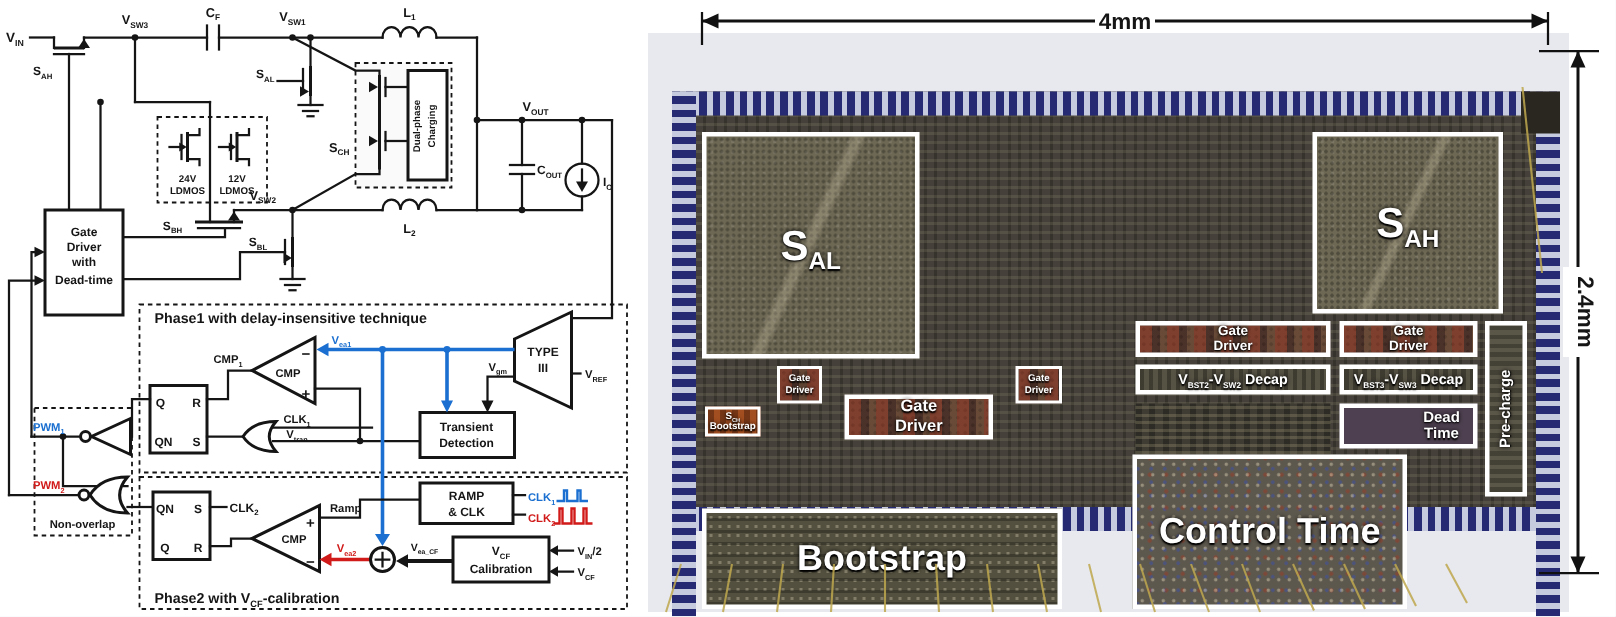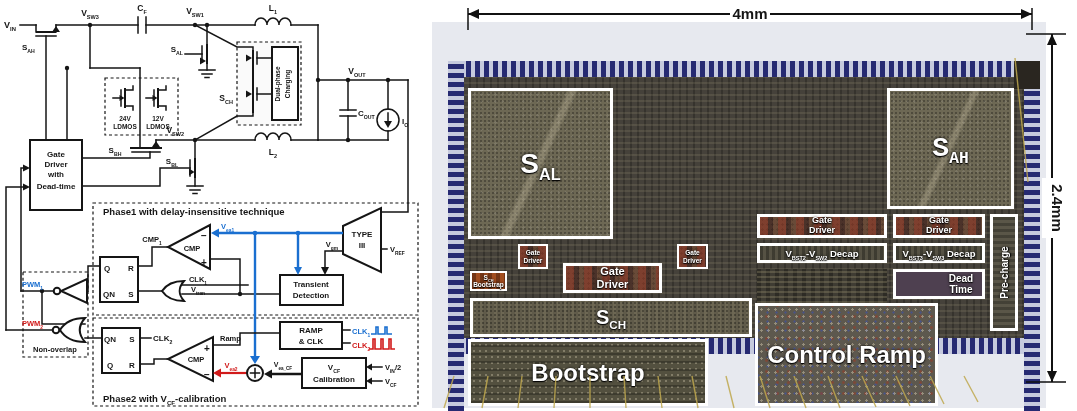--- a/index.html
+++ b/index.html
@@ -347,21 +347,21 @@
   <div class="pads pads-h" style="left:0;bottom:0;width:592px;height:16px;"></div>
   <div class="pads pads-v" style="left:0;top:0;width:16px;height:368px;"></div>
   <div class="pads pads-v" style="right:0;top:0;width:16px;height:368px;"></div>
   <div class="cornerchunk"></div>
 
   <div class="routing" style="left:309px;top:208px;width:130px;height:64px;"></div>
 
   <div class="region power biglabel" style="left:20px;top:27px;width:145px;height:151px;">
     <span><span>S</span><sub>AL</sub></span>
       </div>
-  <div class="region power biglabel" style="left:439px;top:27px;width:127px;height:121px;font-family:Liberation Mono, monospace;">
+  <div class="region power biglabel" style="left:427px;top:27px;width:127px;height:121px;">
     <span><span>S</span><sub>AH</sub></span>
       </div>
 
   <div class="region gd" style="left:309px;top:153px;width:130px;height:24px;">
     <span>
           <span class="twol">Gate</span>
           <span class="twol">Driver</span>
         </span>
       </div>
   <div class="region gd" style="left:445px;top:153px;width:92px;height:24px;">
@@ -402,28 +402,25 @@
           <span class="twol">Bootstrap</span>
         </span>
       </div>
   <div class="region gd gd-mid" style="left:115px;top:202px;width:99px;height:30px;">
     <span>
           <span class="twol">Gate</span>
           <span class="twol">Driver</span>
         </span>
       </div>
 
-  <div class="region schfield" style="left:22px;top:237px;width:282px;height:39px;">
-    <span><span>S</span><sub>CH</sub></span>
-      </div>
   <div class="region bootstrapR" style="left:20px;top:278px;width:240px;height:67px;">
     <span>Bootstrap</span>
       </div>
   <div class="region control" style="left:307px;top:242px;width:183px;height:103px;">
-    <span>Control Ramp</span>
+    <span>Control Time</span>
       </div>
 </div>
 
 <svg class="ann" width="647" height="411" viewBox="0 0 647 411">
   <g stroke="#bfa84e" stroke-width="1.4" opacity="0.85">
     <line x1="24" y1="376" x2="14" y2="408"></line>
         <line x1="58" y1="376" x2="52" y2="408"></line>
     <line x1="92" y1="376" x2="88" y2="408"></line>
         <line x1="126" y1="376" x2="124" y2="408"></line>
     <line x1="160" y1="376" x2="160" y2="408"></line>

